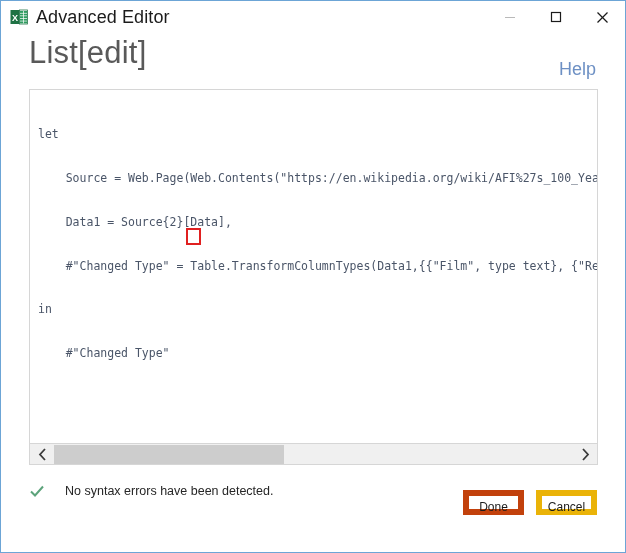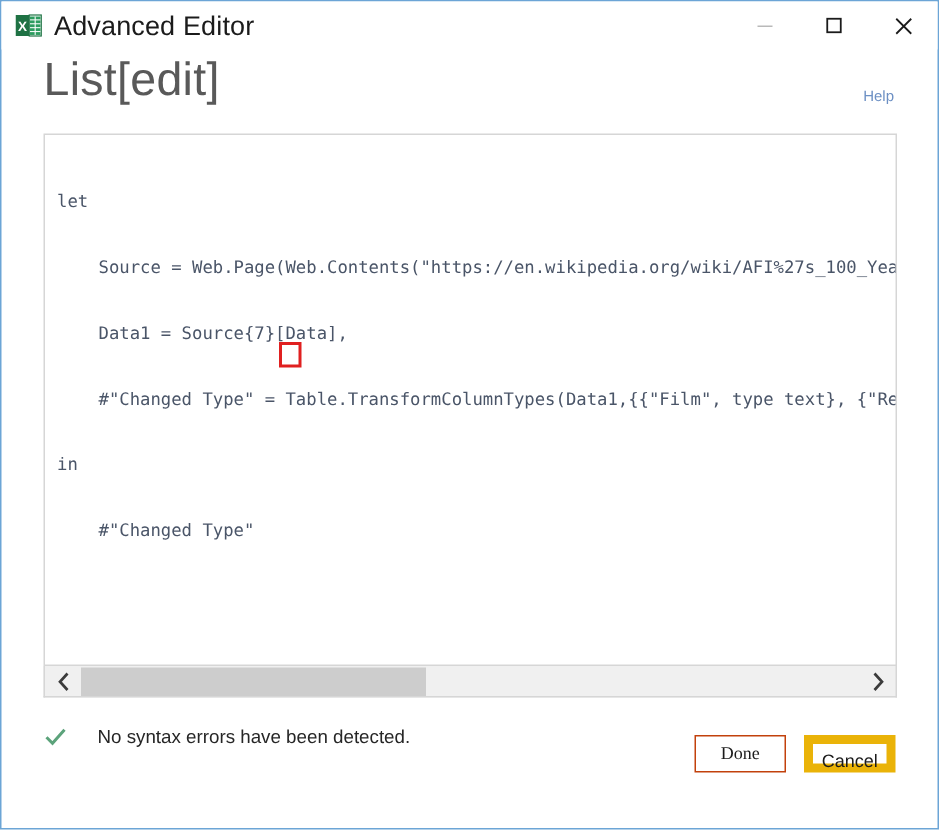--- a/index.html
+++ b/index.html
@@ -81,21 +81,21 @@
     font-size: 31px;
     font-weight: 300;
     color: #595959;
     line-height: 40px;
     letter-spacing: 0.2px;
   }
   .help-link {
     position: absolute;
     right: 1px;
     top: 26px;
-    font-size: 10px;
+    font-size: 18px;
     color: #6d90c4;
     text-decoration: none;
     cursor: pointer;
   }
 
   
   .editor-box {
     position: relative;
     width: 569px;
     height: 355px;
@@ -206,22 +206,21 @@
     font-size: 12px;
     color: #1b1b1b;
     background: #ffffff;
     border: 6px solid #eab308;
     box-sizing: border-box;
     cursor: default;
     padding: 0;
     line-height: 23px;
   }
   .btn.primary {
-    border: 1px solid #c2410c;
-    font-family: Liberation Serif, serif;
+    border: 6px solid #c2410c;
   }
 </style>
 </head>
 <body>
 
 <div class="window">
 
   <div class="titlebar">
     <span class="app-icon">
       <svg width="18" height="18" viewBox="0 0 18 18">
@@ -262,21 +261,21 @@
 
     <div class="heading-row">
       <div class="page-title">List[edit]</div>
       <a class="help-link" href="#">Help</a>
     </div>
 
     <div class="editor-box">
       <div class="code">
         <span class="ln">let</span>
         <span class="ln">    Source = Web.Page(Web.Contents("https://en.wikipedia.org/wiki/AFI%27s_100_Years..</span>
-        <span class="ln">    Data1 = Source{7}[Data],</span>
+        <span class="ln">    Data1 = Source{2}[Data],</span>
         <span class="ln">    #"Changed Type" = Table.TransformColumnTypes(Data1,{{"Film", type text}, {"Releas</span>
         <span class="ln">in</span>
         <span class="ln">    #"Changed Type"</span>
       </div>
       <div class="annot-box"></div>
     </div>
 
     <div class="hscroll">
       <button class="sb-arrow">
         <svg width="9" height="13" viewBox="0 0 9 13">

